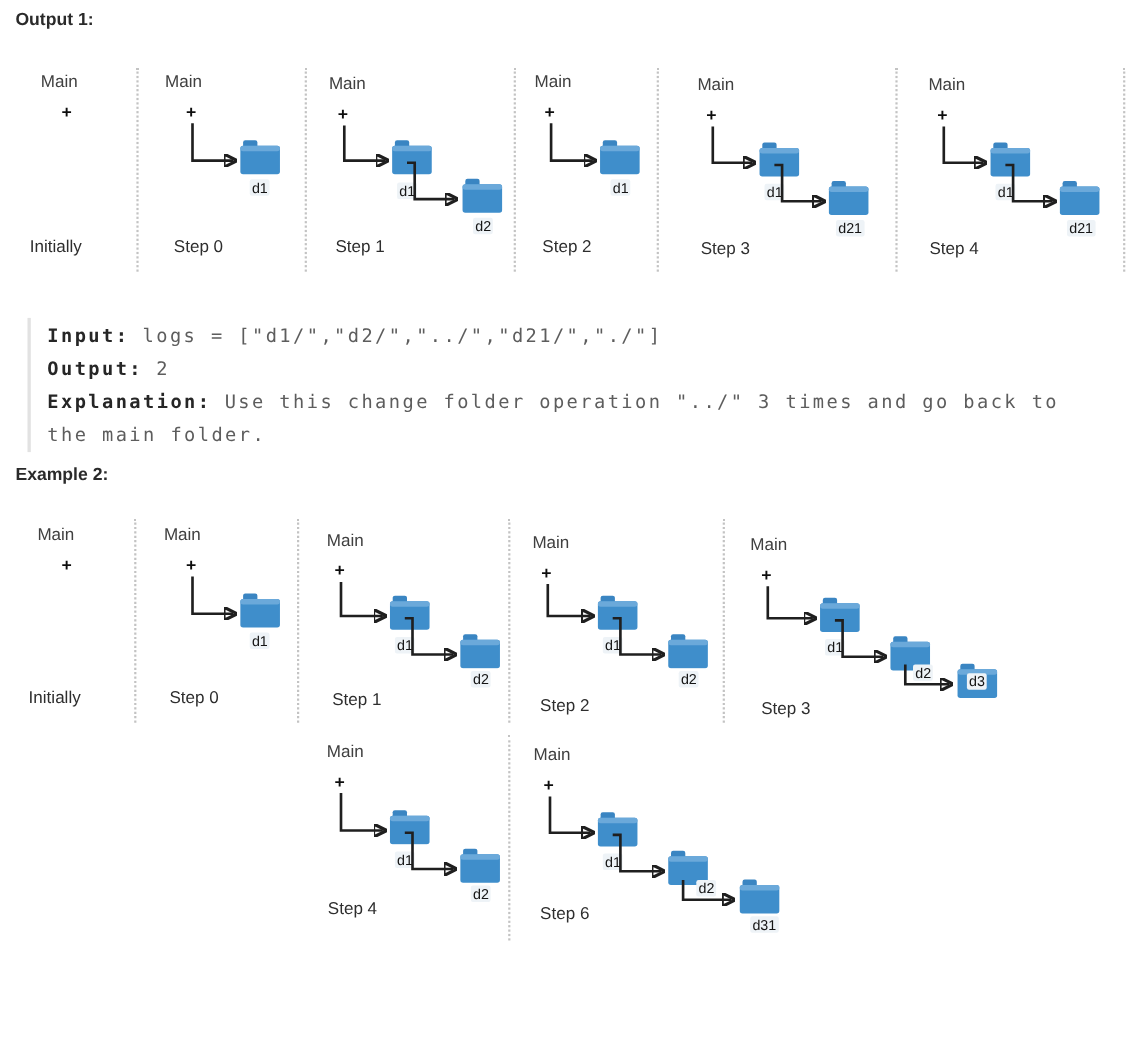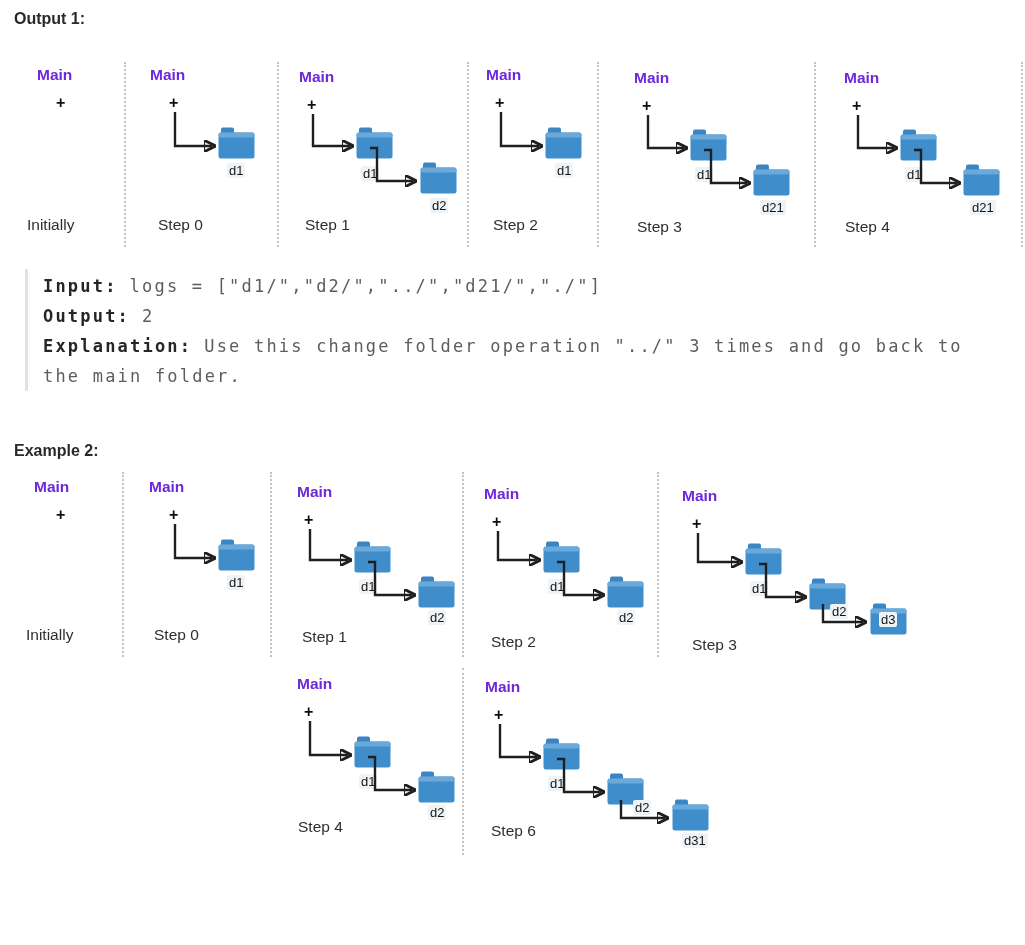--- a/index.html
+++ b/index.html
@@ -5,35 +5,35 @@
   html,body{margin:0;padding:0;background:#ffffff;}
   #page{
     position:relative;width:1025px;height:945px;overflow:hidden;background:#ffffff;
     font-family:"Liberation Sans",sans-serif;
   }
   .ex-heading{
     position:absolute;left:14px;margin:0;font-size:16px;font-weight:bold;color:#2a2a2a;
     font-family:"Liberation Sans",sans-serif;
   }
   .vsep{position:absolute;width:0;border-left:2px dotted #c3c3c3;}
-  .main-lbl{position:absolute;font-weight:bold;font-size:15.5px;color:#6d28d9;white-space:nowrap;}
+  .main-lbl{position:absolute;font-weight:normal;font-size:15.5px;color:#404040;white-space:nowrap;}
   .plus{position:absolute;font-weight:bold;font-size:16px;color:#0d0d0d;line-height:14px;}
   .step-lbl{position:absolute;font-size:15.5px;color:#2e2e2e;white-space:nowrap;}
   .fname{
     position:absolute;font-size:13px;color:#151515;background:#eef3f7;
     padding:0 2px;border-radius:2px;white-space:nowrap;line-height:15px;
   }
   .folder{position:absolute;}
   #arrow-layer{position:absolute;left:0;top:0;pointer-events:none;}
   #arrow-layer path{fill:none;stroke:#1f1f1f;stroke-width:2.4;}
   .codeblock{
     position:absolute;left:25px;
     font-family:"DejaVu Sans Mono",monospace;font-size:17px;letter-spacing:2.2px;
     line-height:30px;color:#5d5d5d;
-    border-left:3px solid #e2e2e2;padding-left:15px;padding-top:2px;
+    border-left:3px solid #e2e2e2;padding-left:15px;padding-top:2px;margin-top:20px;
   }
   #io1{top:269px;width:927px;}
   #io2{top:874px;width:927px;height:66px;}
   .io-label{font-weight:bold;color:#262626;margin-right:12px;}
 </style>
 </head>
 <body>
 
 <div id="page">
 
@@ -113,21 +113,21 @@
     <div class="fname" style="left:970px;top:200px">d21</div>
     <div class="step-lbl" style="left:845px;top:218px">Step 4</div>
   </div>
 
   <div class="codeblock" id="io1">
     <div><span class="io-label">Input:</span><span>logs = ["d1/","d2/","../","d21/","./"]</span></div>
     <div><span class="io-label">Output:</span><span>2</span></div>
     <div><span class="io-label">Explanation:</span><span>Use this change folder operation "../" 3 times and go back to the main folder.</span></div>
   </div>
 
-  <h3 class="ex-heading" style="top:442px">Example 2:</h3>
+  <h3 class="ex-heading" style="top:423px">Example 2:</h3>
 
   <div>
     <div class="vsep" style="left:122px;top:472px;height:185px"></div>
     <div class="vsep" style="left:270px;top:472px;height:185px"></div>
     <div class="vsep" style="left:462px;top:472px;height:185px"></div>
     <div class="vsep" style="left:657px;top:472px;height:185px"></div>
     <div class="vsep" style="left:462px;top:668px;height:187px"></div>
 
     <div class="main-lbl" style="left:34px;top:478px">Main</div>
     <div class="plus" style="left:56px;top:508px">+</div>

